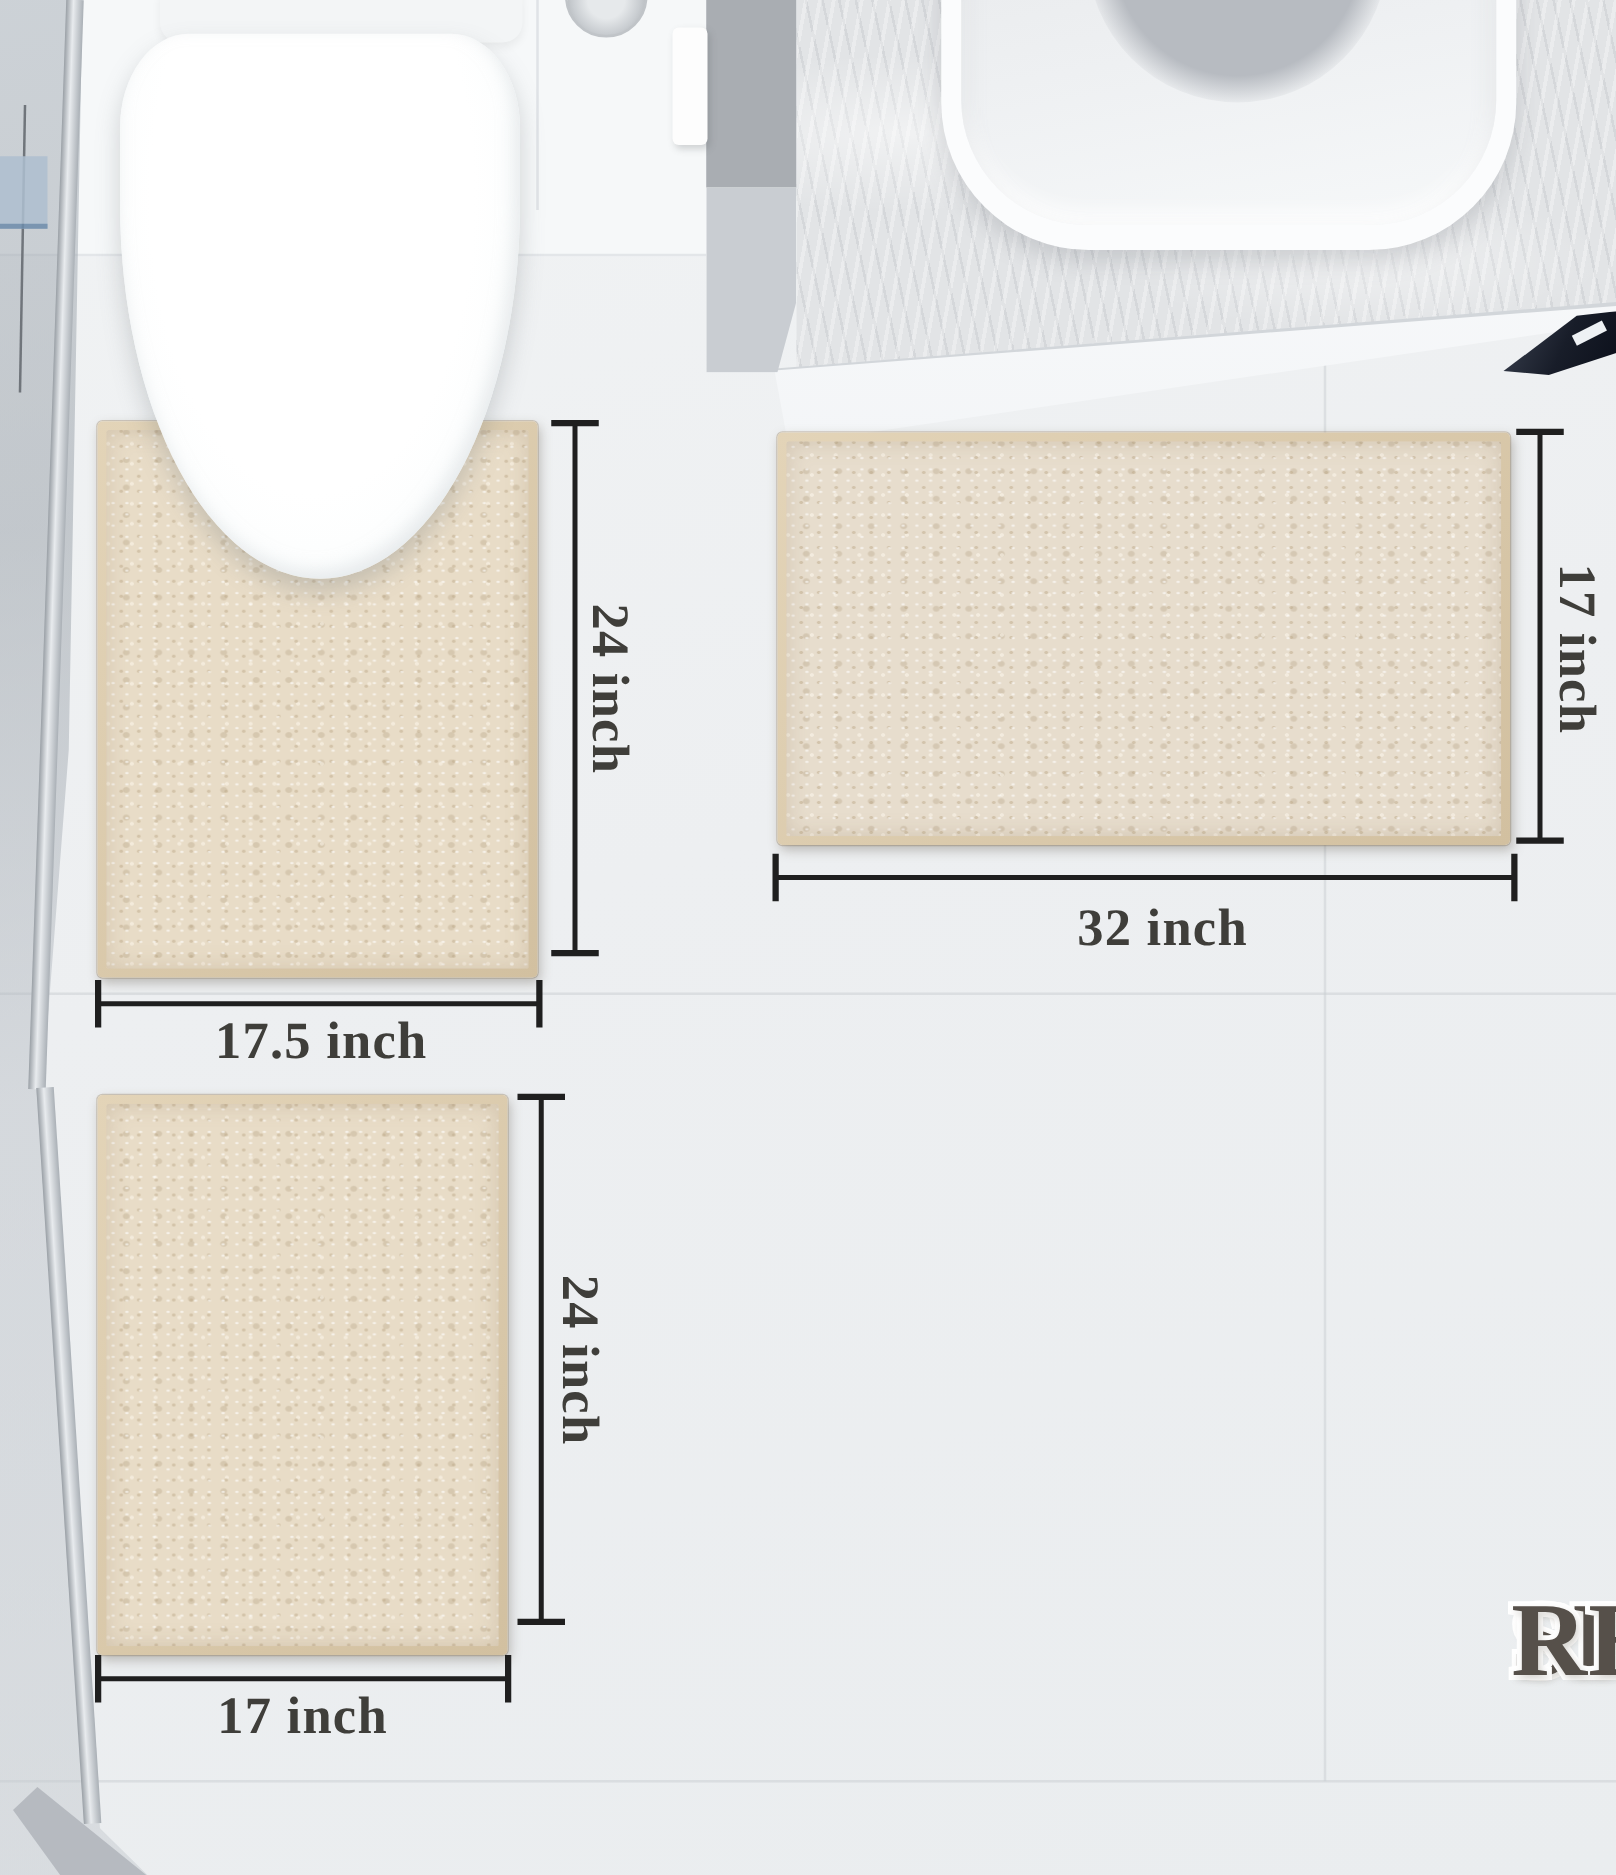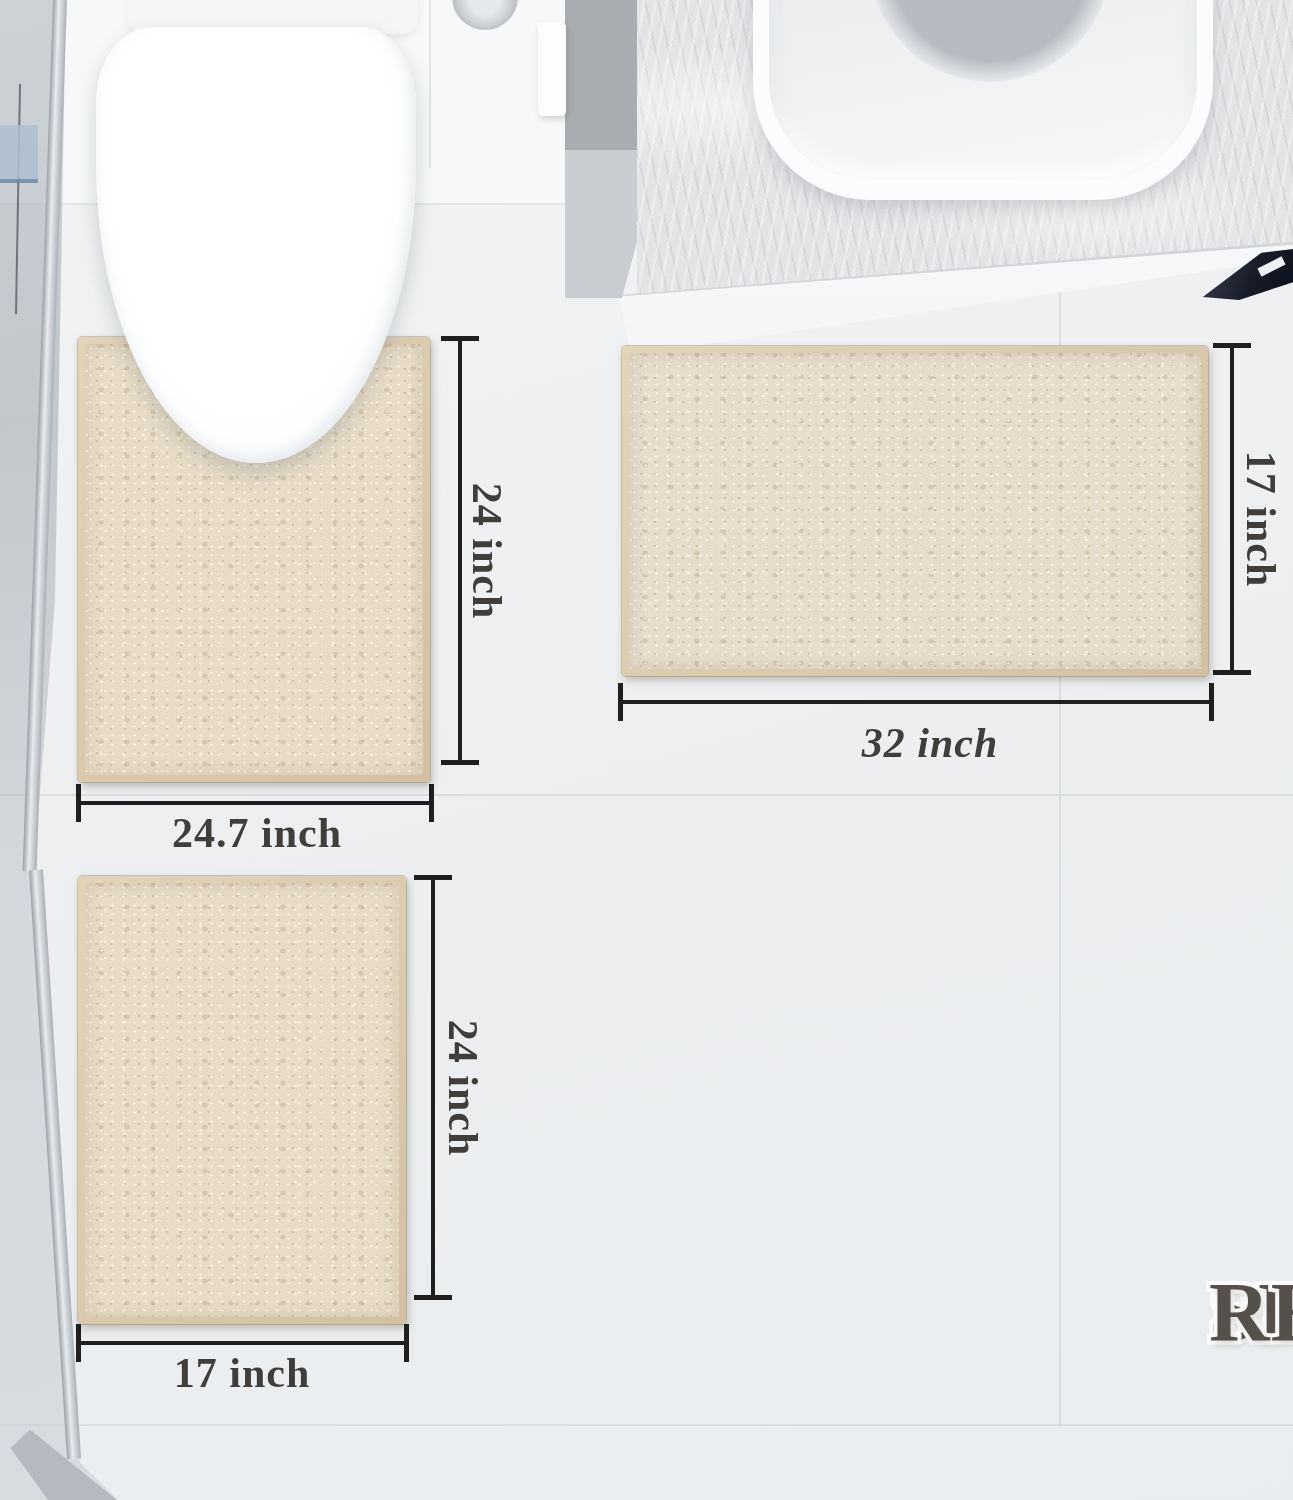--- a/index.html
+++ b/index.html
@@ -111,21 +111,21 @@
   #dim-line-d{left:620px;top:700px;width:592px;}
   #dim-line-e{left:431px;top:877px;height:421px;}
   #dim-line-f{left:78px;top:1341px;width:329px;}
 
   .dim-label{font-weight:bold;font-size:42px;color:#3f3e3a;letter-spacing:1px;
     text-align:center;line-height:1;}
   .rot{transform:rotate(90deg);}
   #dim-label-a{left:326px;top:529px;width:320px;height:44px;}
   #dim-label-b{left:97px;top:812px;width:320px;height:44px;}
   #dim-label-c{left:1120px;top:497px;width:280px;height:44px;}
-  #dim-label-d{left:780px;top:722px;width:300px;height:44px;font-style:italic;}
+  #dim-label-d{left:780px;top:722px;width:300px;height:44px;}
   #dim-label-e{left:302px;top:1066px;width:320px;height:44px;}
   #dim-label-f{left:92px;top:1352px;width:300px;height:44px;}
 
   
   #size-reference-title{right:84px;top:1262px;text-align:right;
     font-weight:bold;font-size:84px;line-height:1.21;letter-spacing:1px;
     color:#56504a;-webkit-text-stroke:8px #ffffff;paint-order:stroke fill;
     text-shadow:2px 3px 6px rgba(120,112,100,.3);}
 </style>
 </head>
@@ -177,21 +177,21 @@
   </div>
 
   <div id="dim-line-a" class="dim-v"></div>
   <div id="dim-line-b" class="dim-h"></div>
   <div id="dim-line-c" class="dim-v"></div>
   <div id="dim-line-d" class="dim-h"></div>
   <div id="dim-line-e" class="dim-v"></div>
   <div id="dim-line-f" class="dim-h"></div>
 
   <div id="dim-label-a" class="dim-label rot">24 inch</div>
-  <div id="dim-label-b" class="dim-label">24.7 inch</div>
+  <div id="dim-label-b" class="dim-label">17.5 inch</div>
   <div id="dim-label-c" class="dim-label rot">17 inch</div>
   <div id="dim-label-d" class="dim-label">32 inch</div>
   <div id="dim-label-e" class="dim-label rot">24 inch</div>
   <div id="dim-label-f" class="dim-label">17 inch</div>
 
   <div id="size-reference-title">
     <div>SIZE</div>
     <div>REFERENCE</div>
   </div>
 

